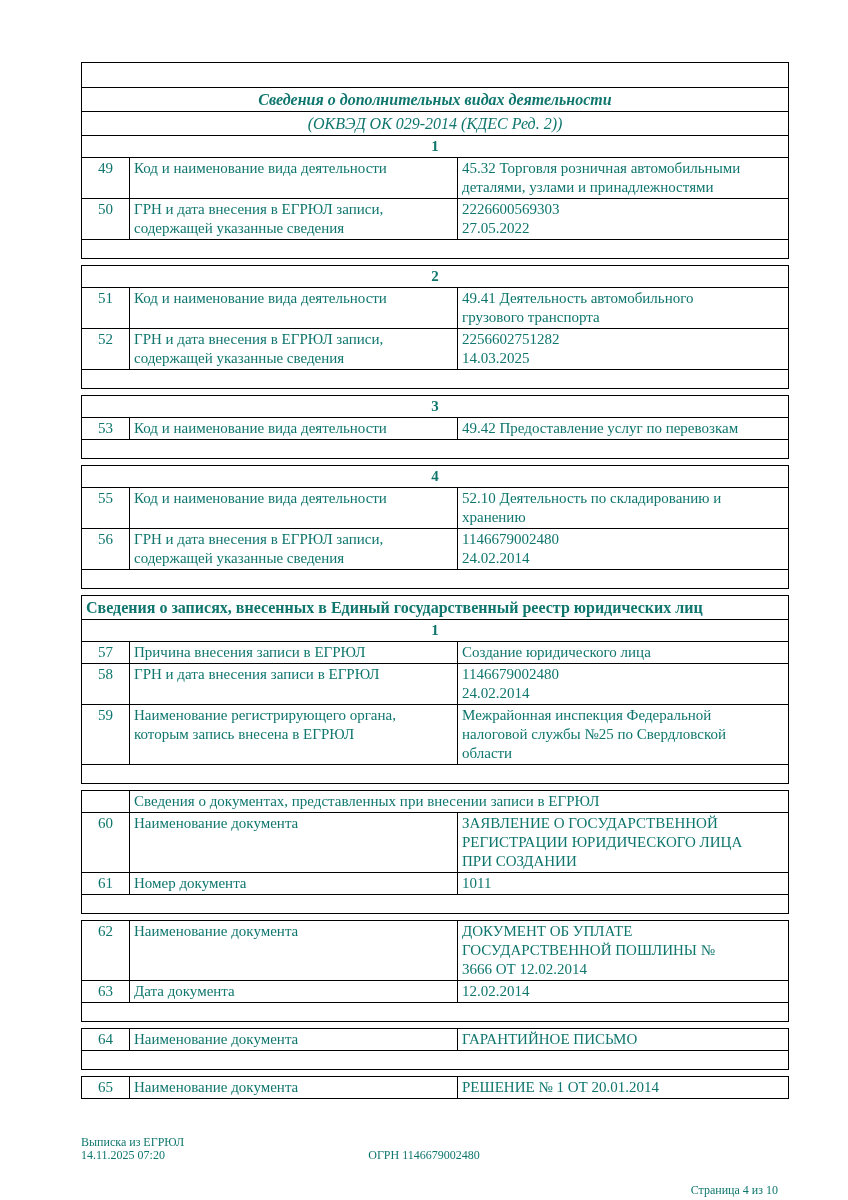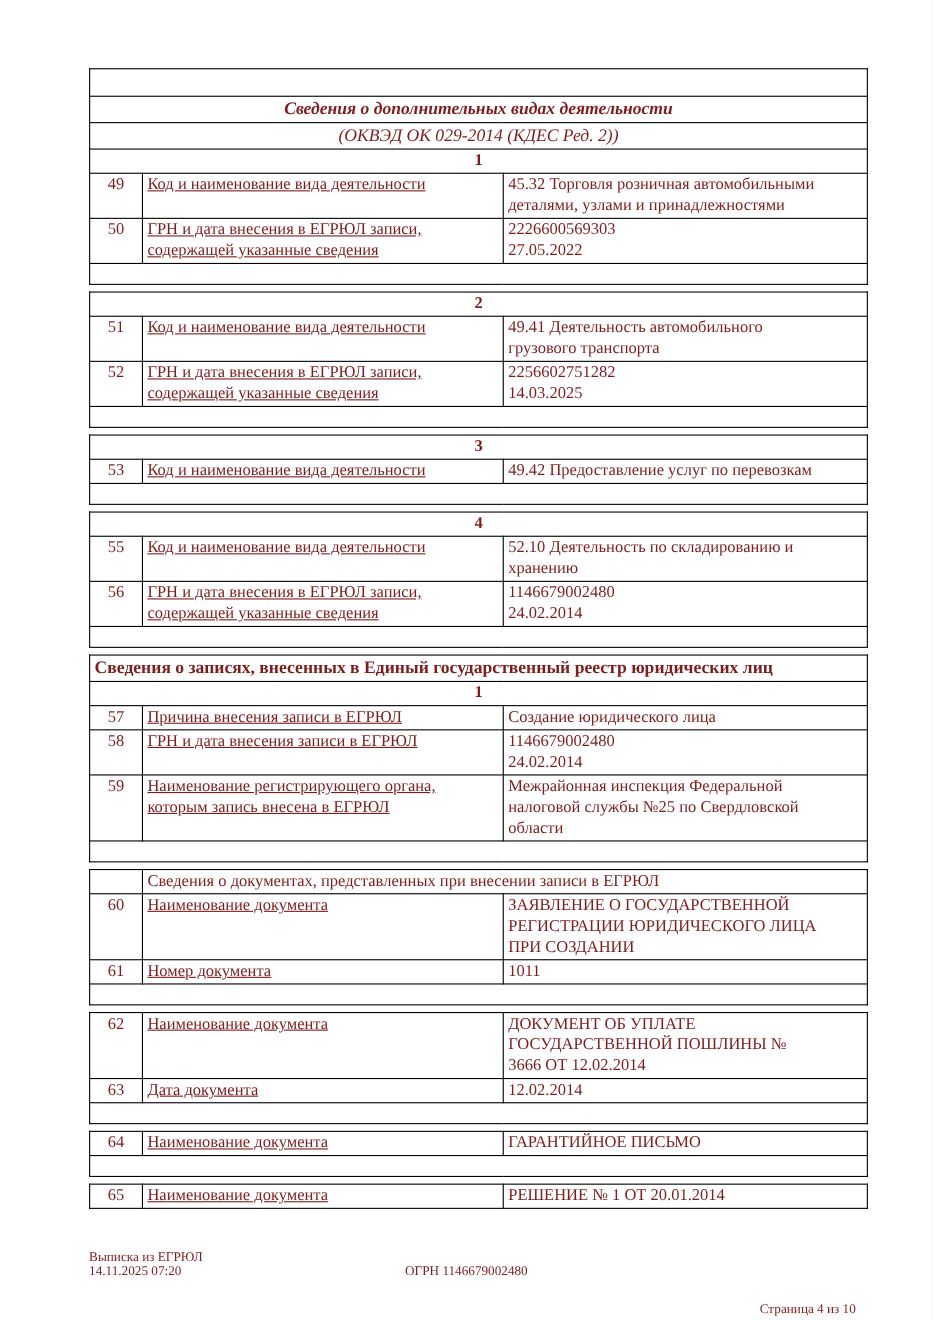--- a/index.html
+++ b/index.html
@@ -1,41 +1,41 @@
 <!DOCTYPE html>
 <html><head>
 <meta charset="utf-8">
 <style>
   html,body{margin:0;padding:0;background:#e8e8e8;}
   .page{
     position:relative;
     width:848px;height:1200px;
     background:#ffffff;
     font-family:"Liberation Serif","DejaVu Serif",serif;
-    color:#7f1d1d;
+    color:#0f766e;
     overflow:hidden;
     margin:0 auto;
   }
   .content{position:absolute;left:81px;top:62px;width:707px;}
   table.tbl{
     border-collapse:collapse;
     table-layout:fixed;
     width:707px;
     margin:0 0 6px 0;
   }
   .tbl td{
     border:1px solid #000;
     vertical-align:top;
     font-size:15px;
     line-height:19px;
     padding:1px 4px;
     overflow:hidden;
   }
   td.c-num{text-align:center;padding:1px 2px;}
-  td.c-lbl{white-space:pre-line;text-decoration:underline;}
+  td.c-lbl{white-space:pre-line;}
   td.c-val{white-space:pre-line;}
   td.c-title{text-align:center;font-weight:bold;font-style:italic;font-size:16px;line-height:21px;}
   td.c-subtitle{text-align:center;font-style:italic;font-size:16px;line-height:21px;}
   td.c-bnum{text-align:center;font-weight:bold;}
   td.c-rectitle{text-align:left;font-weight:bold;font-size:16px;line-height:21px;}
   td.c-dhead{text-align:left;}
   tr.sp-top td{height:22px;}
   tr.sp td{height:16px;}
   .footer{
     position:absolute;left:0;top:1136px;width:848px;

